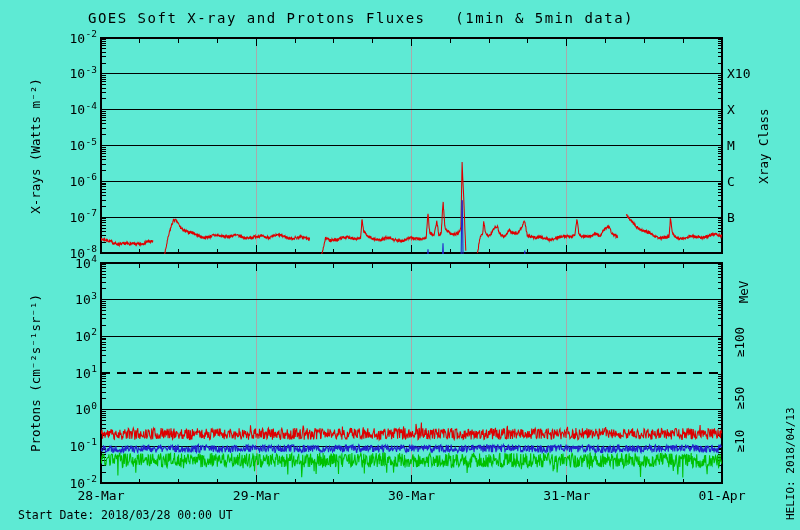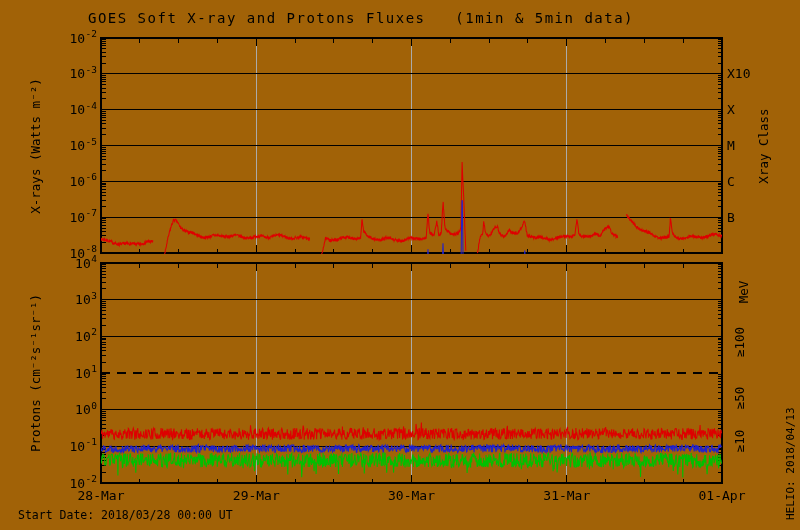--- a/index.html
+++ b/index.html
@@ -1,16 +1,16 @@
 <!DOCTYPE html>
 <html><head>
 <meta charset="utf-8">
 <style>
   html,body{margin:0;padding:0;background:#ffffff;}
-  #stage{position:relative;width:800px;height:530px;background:#a16207;overflow:hidden;}
+  #stage{position:relative;width:800px;height:530px;background:#5eead4;overflow:hidden;}
   svg text{font-family:"DejaVu Sans Mono", monospace;fill:#000000;}
   .grid{shape-rendering:crispEdges;}
 </style>
 </head>
 <body>
 
 <div id="stage">
 <svg id="chart" width="800" height="530" viewBox="0 0 800 530">
 
   <defs>

